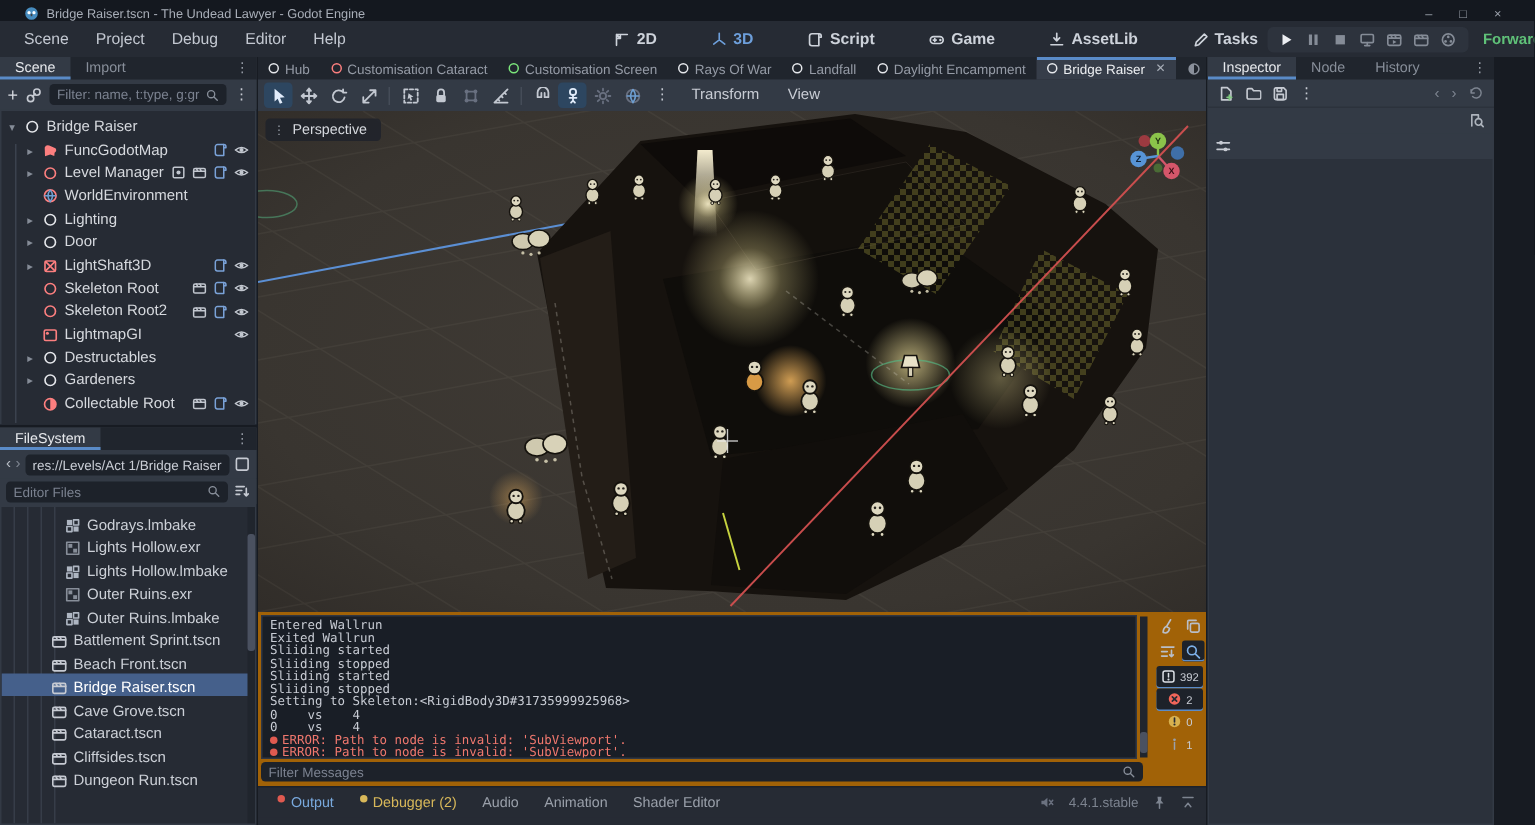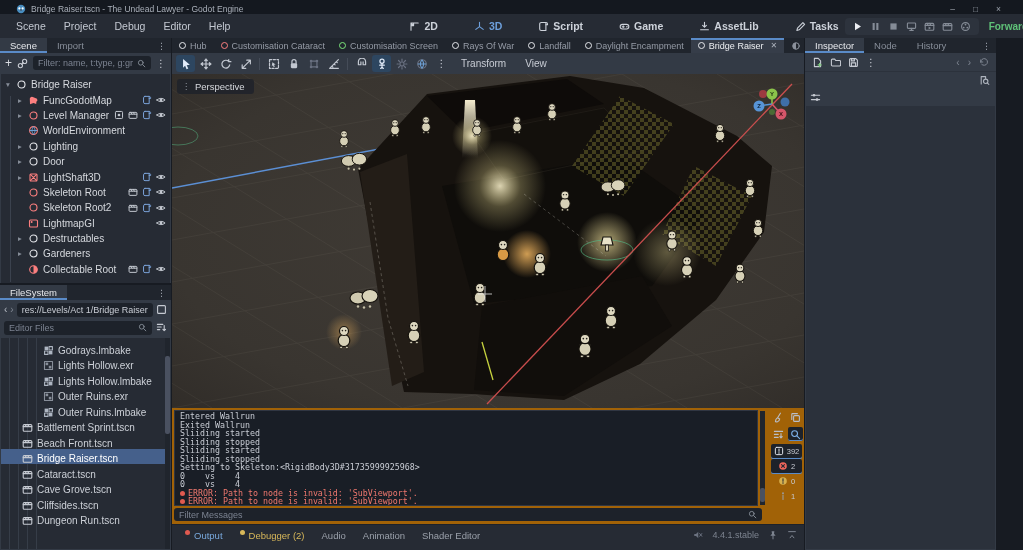--- a/index.html
+++ b/index.html
@@ -44,21 +44,21 @@
   .badges svg{width:10px;height:10px}
   .b-script{color:#7aa2d8}.b-eye{color:#c2c7cf}.b-movie{color:#c2c7cf}.b-editable{color:#c2c7cf}
   .node-white{color:#e4e6ea}.node-red{color:#fc7f7f}
   
   #fs-dock{left:0;top:285px;width:171px;height:265px}
   .fs-nav{height:19px;display:flex;align-items:center;gap:3px;padding:0 4px;background:#333a45;color:#b8bdc6}
   .fs-filter{height:17px;display:flex;align-items:center;gap:4px;padding:0 4px;background:#333a45;color:#b8bdc6}
   .flist{position:absolute;top:53px;bottom:1px;left:1px;right:1px;background:#262b34;overflow:hidden;padding-top:2px}
   .fguides div{position:absolute;top:0;bottom:0;width:1px;background:#363d48}
   .frow{display:flex;align-items:flex-end;height:15.5px;gap:4px;position:relative}
-  .frow.d2{padding-left:42px}.frow.d1{padding-left:21px}
+  .frow.d2{padding-left:42px}.frow.d1{padding-left:33px}
   .frow .flabel{font-size:10px;color:#ccd0d7;white-space:nowrap}
   .frow.selected{background:#45608b}
   .frow.selected .flabel{color:#fff}
   .f-gridfile{color:#aeb6c2}.f-exr{color:#878e99}.f-movie{color:#c6cad2}
   .fscroll{position:absolute;right:0;top:0;bottom:0;width:5px;background:#20252d}
   .fscroll .thumb{position:absolute;left:0;right:0;top:18px;height:78px;background:#4a5160;border-radius:2px}
   
   #center{left:172px;width:632px;height:512px;background:#262b34}
   .scene-tabs{height:15px;background:#20252d;display:flex;align-items:stretch}
   .stab{display:flex;gap:4px;align-items:center;padding:0 7px;font-size:9px;color:#959ba6;white-space:nowrap}
@@ -723,27 +723,27 @@
         <div class="frow d1 selected">
           <svg class="ic f-movie">
             <use href="#sym-movie"></use>
           </svg>
           <span class="flabel">Bridge Raiser.tscn</span>
         </div>
         <div class="frow d1">
           <svg class="ic f-movie">
             <use href="#sym-movie"></use>
           </svg>
-          <span class="flabel">Cataract.tscn</span>
+          <span class="flabel">Cave Grove.tscn</span>
         </div>
         <div class="frow d1">
           <svg class="ic f-movie">
             <use href="#sym-movie"></use>
           </svg>
-          <span class="flabel">Cave Grove.tscn</span>
+          <span class="flabel">Cataract.tscn</span>
         </div>
         <div class="frow d1">
           <svg class="ic f-movie">
             <use href="#sym-movie"></use>
           </svg>
           <span class="flabel">Cliffsides.tscn</span>
         </div>
         <div class="frow d1">
           <svg class="ic f-movie">
             <use href="#sym-movie"></use>

